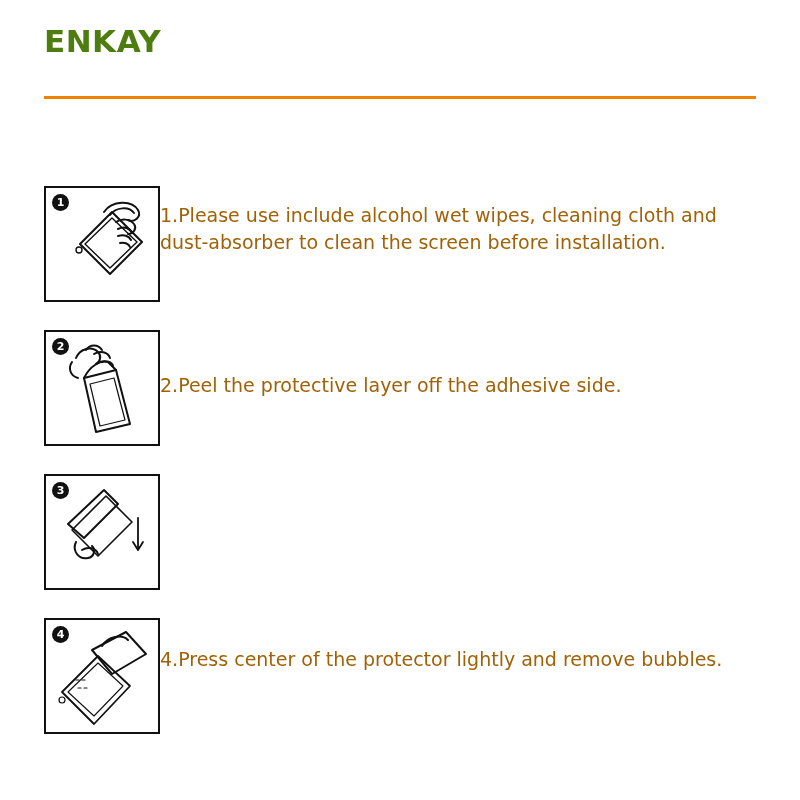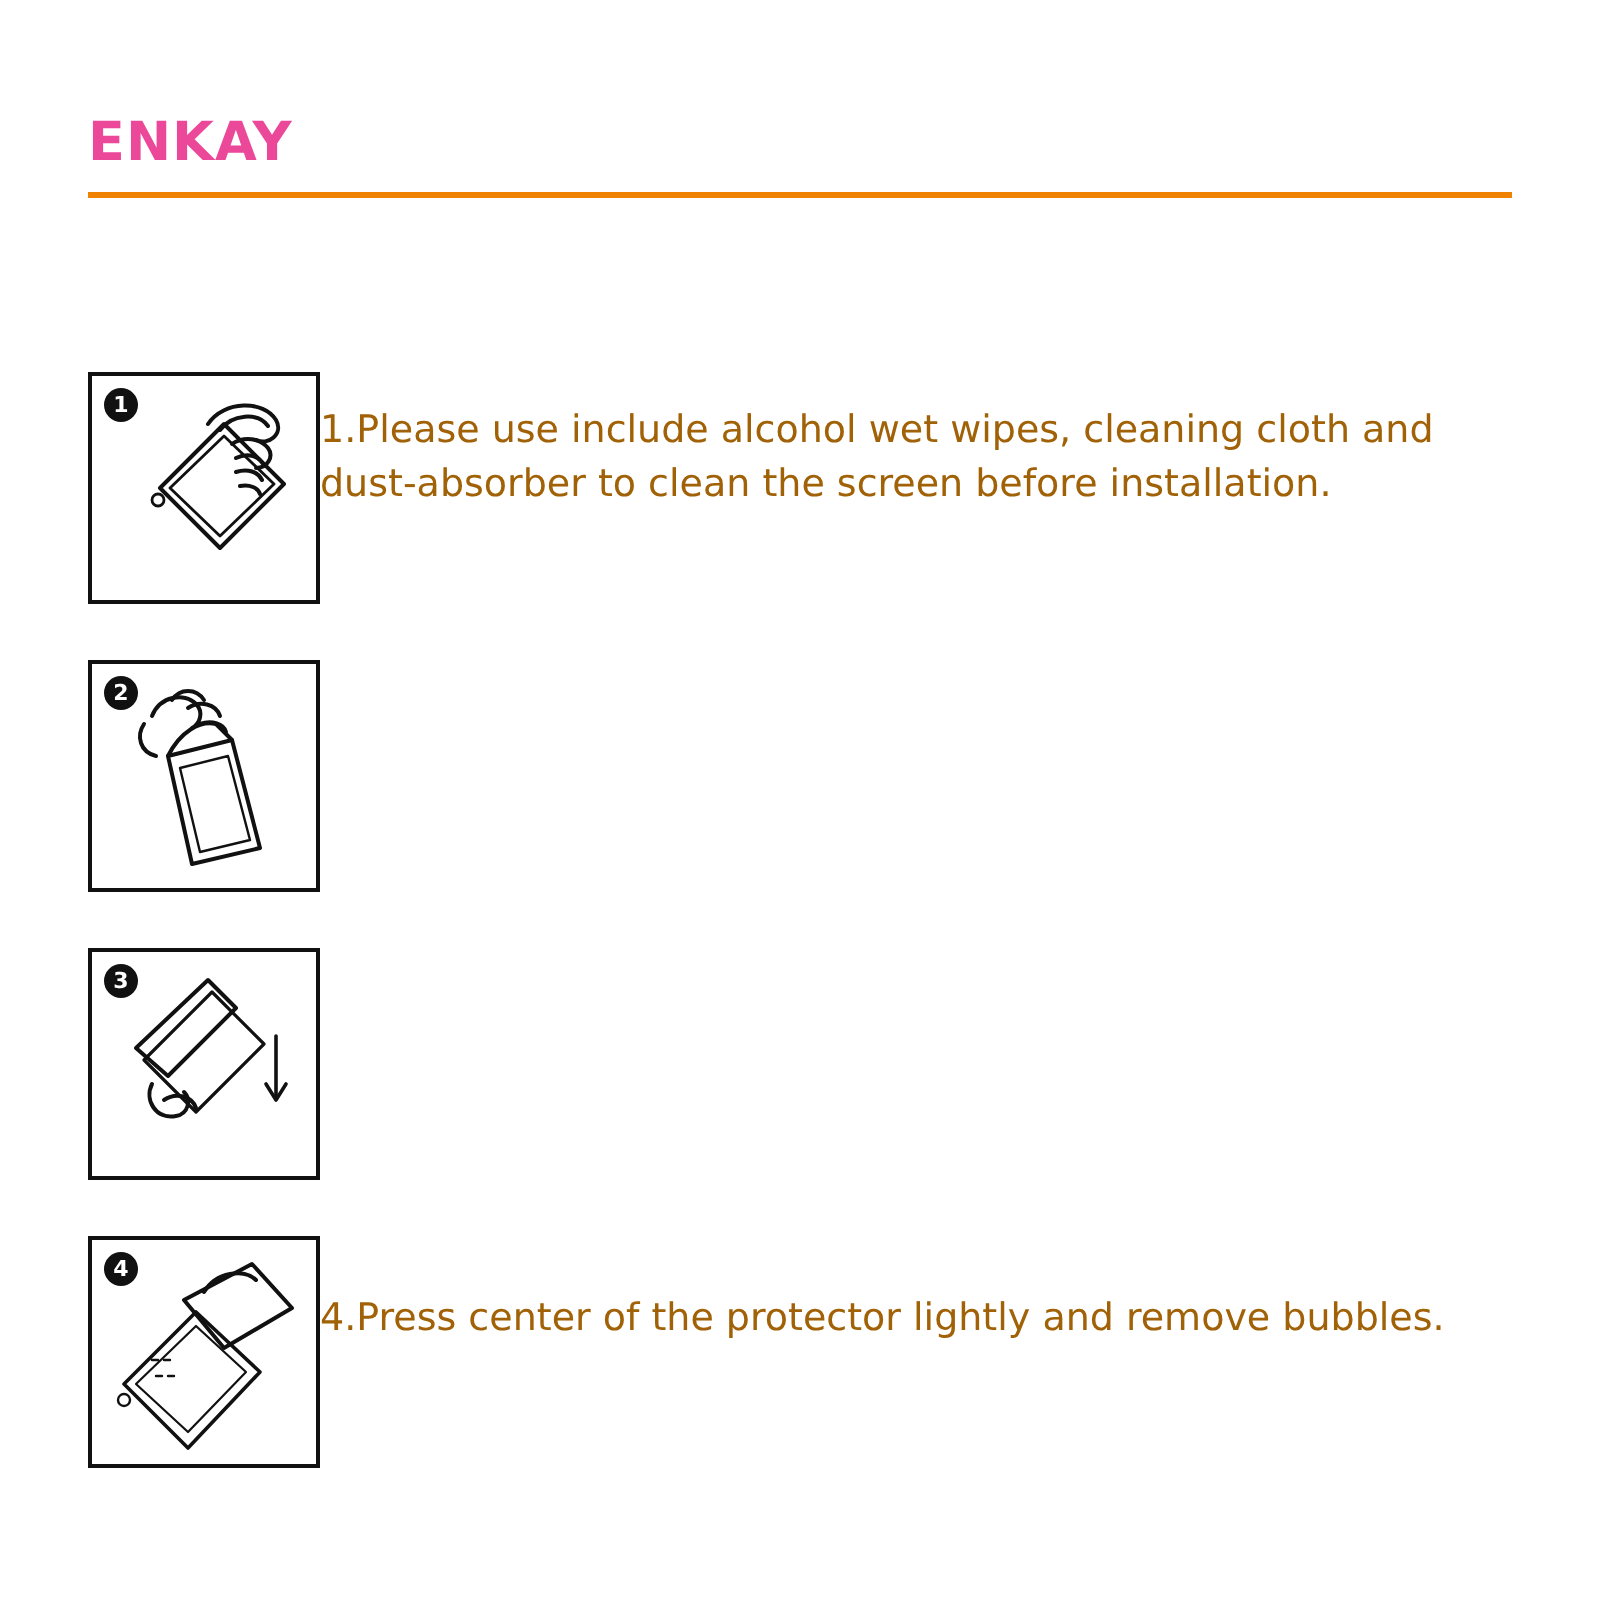--- a/index.html
+++ b/index.html
@@ -22,25 +22,24 @@
     box-sizing: border-box;
   }
 
   
   .brand {
     position: absolute;
     left: 44px;
     top: 26px;
     font-family: "DejaVu Sans", sans-serif;
     font-weight: bold;
-    font-size: 27px;
+    font-size: 31px;
     letter-spacing: 0.5px;
-    color: #ec4899;
+    color: #4d7c0f;
     line-height: 1;
-    margin-top: 32px;
   }
 
   
   .title-block {
     position: absolute;
     left: 44px;
     top: 78px;
     width: 712px;
     text-align: center;
   }
@@ -175,20 +174,23 @@
             <path d="M38 46 C44 34, 54 28, 62 30 L70 38"></path>
 
             <path d="M30 26 C34 16, 46 14, 52 20 C56 24, 54 30, 50 32"></path>
             <path d="M40 18 C44 12, 52 12, 56 18"></path>
             <path d="M48 22 C54 18, 62 20, 64 26"></path>
             <path d="M54 30 C60 28, 66 30, 67 34"></path>
             <path d="M26 30 C22 36, 24 44, 32 46"></path>
           </g>
         </svg>
       </div>
+      <div class="step-text">
+        <span class="num">2.</span><span>Peel the protective layer off the adhesive side.</span>
+      </div>
     </div>
 
     <div class="step step-3">
       <div class="thumb">
         <div class="badge">3</div>
         <svg viewBox="0 0 116 116">
           <g fill="none" stroke="#111" stroke-width="2" stroke-linejoin="round" stroke-linecap="round">
 
             <path d="M26 54 L60 20 L86 46 L52 80 Z" stroke-width="1.6"></path>
 

